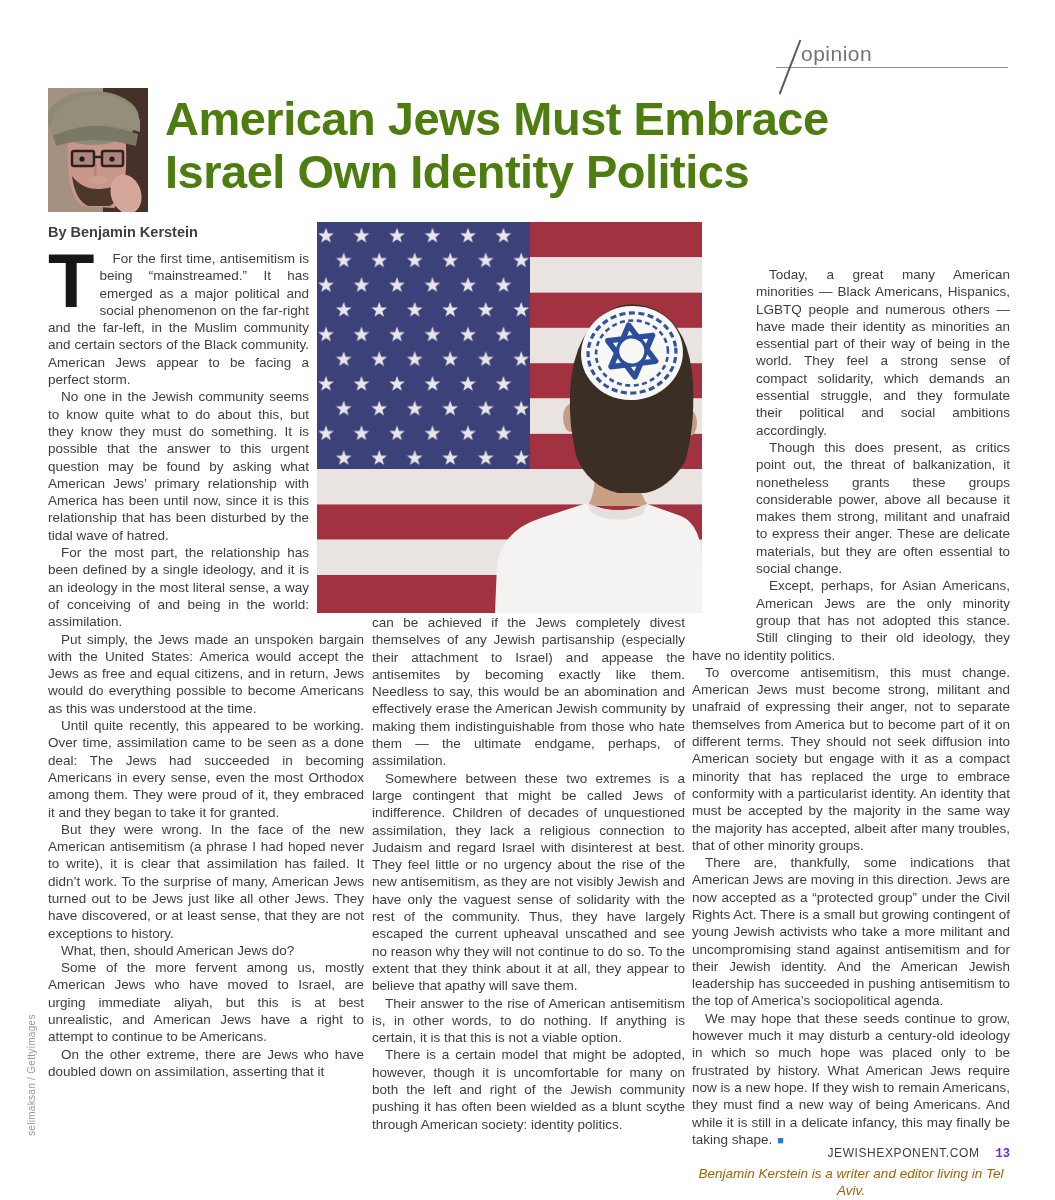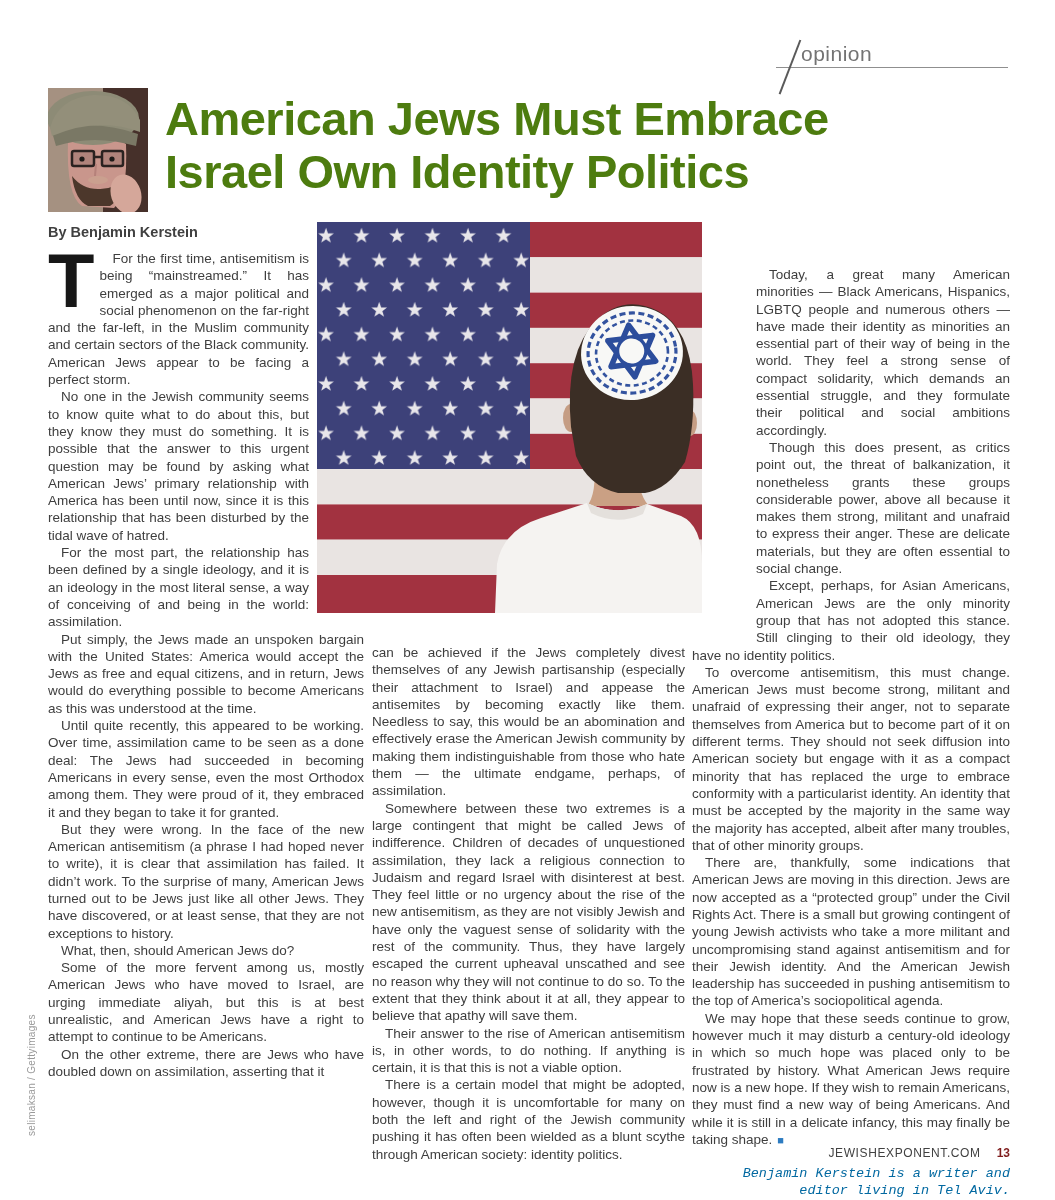--- a/index.html
+++ b/index.html
@@ -29,45 +29,45 @@
   
   .byline{left:48px;top:224px;font-size:14.5px;font-weight:bold;color:#404040;}
 
   
   .col{
     font-size:13.5px;line-height:17.3px;color:#3e3e3e;text-align:justify;
   }
   .col p{margin:0;}
   .col p.ind{text-indent:13px;}
   .col1{left:48px;top:250px;width:316px;height:872px;}
-  .col2{left:372px;top:644px;width:313px;height:492px;}
+  .col2{left:372px;top:614px;width:313px;height:492px;}
   .col3{left:692px;top:266px;width:318px;height:900px;}
   .spacer-right{float:right;width:55px;height:374px;}
   .spacer-left{float:left;width:64px;height:374px;}
   .dropcap{
     float:left;font-size:76px;line-height:56px;font-weight:bold;color:#171717;
     margin:3px 7px 0 0;letter-spacing:-2px;
   }
   .endmark{color:#2d7cc1;font-size:11px;margin-left:5px;}
-  .bio{margin-top:16px !important;font-style:italic;color:#0369a1;text-align:right;font-family:Liberation Mono, monospace;}
+  .bio{margin-top:16px !important;font-style:italic;color:#a16207;text-align:center;}
 
   
   .flag-photo{left:317px;top:222px;width:385px;height:391px;}
   .flag-photo svg{display:block;}
 
   
   .photo-credit{
     left:26px;top:1136px;transform:rotate(-90deg);transform-origin:0 0;
     font-size:10px;color:#999999;letter-spacing:0.3px;white-space:nowrap;
   }
 
   
   .footer{left:0;top:1146px;width:1010px;text-align:right;font-size:12px;color:#414141;}
   .footer .site{letter-spacing:0.6px;}
-  .footer .pagenum{font-weight:bold;margin-left:16px;color:#7f1d1d;}
+  .footer .pagenum{font-weight:bold;margin-left:16px;color:#6d28d9;font-family:Liberation Mono, monospace;}
 </style>
 </head>
 <body>
 
 <div class="abs section-rule"></div>
 <div class="abs section-slash"></div>
 <div class="abs section-label">opinion</div>
 
 <div class="abs author-photo">
   <svg width="100" height="124" viewBox="0 0 100 124">

